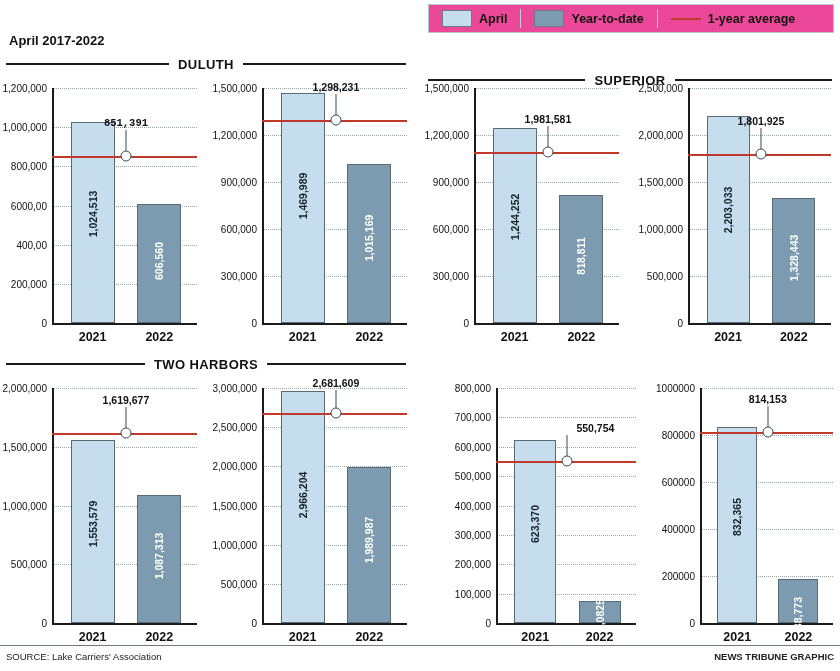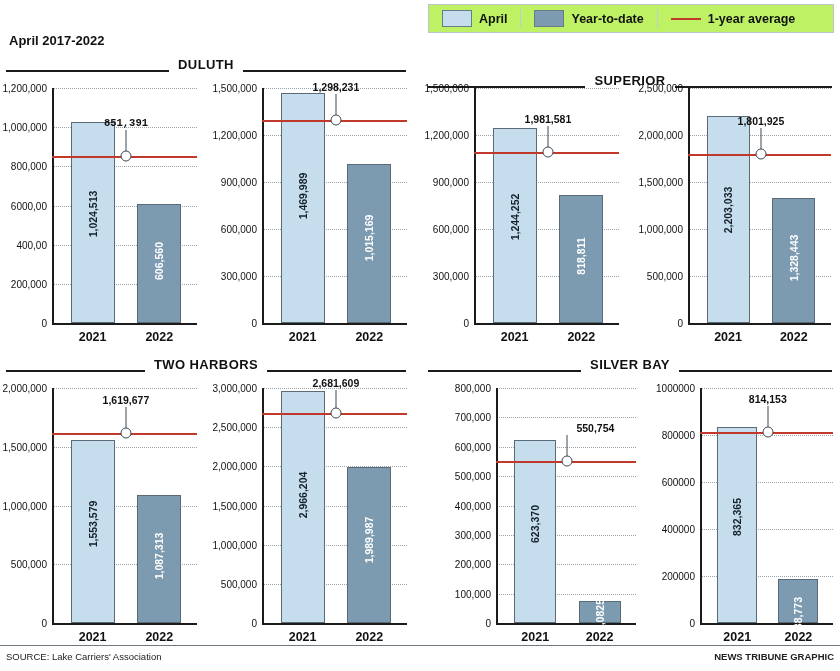--- a/index.html
+++ b/index.html
@@ -21,33 +21,33 @@
     font-family:"Liberation Sans", sans-serif;
   }
   .subtitle{
     position:absolute;left:9px;top:33px;
     font-size:13px;font-weight:bold;
   }
   .legend{
     position:absolute;left:428px;top:4px;
     width:404px;height:27px;
     border:1px solid #b9c4cc;
-    background:#bef264;
+    background:#ec4899;
     display:flex;align-items:center;
   }
   .legend .sep{width:1px;height:19px;background:#c3ccd3;}
   .legend-item{display:flex;align-items:center;gap:7px;padding:0 13px;}
   .swatch{width:28px;height:15px;border:1px solid #6a7b88;}
   .sw-april{background:#c5dded;}
   .sw-ytd{background:#7d9bb0;}
   .sw-line{width:30px;height:0;border-top:2.5px solid #c0392b;}
   .legend-label{font-size:12.5px;font-weight:bold;}
 
   
-  .sec{position:absolute;height:16px;display:flex;align-items:flex-end;}
+  .sec{position:absolute;height:16px;display:flex;align-items:center;}
   .sec .rule{flex:1;height:0;border-top:2px solid #1b1b1b;}
   .sec .sec-name{font-size:13px;font-weight:bold;letter-spacing:0.4px;padding:0 9px;}
 
   
   .chart{position:absolute;}
   .axis-line{position:absolute;background:#1b1b1b;}
   .gridline{position:absolute;height:0;border-top:1px dotted #9aa5ad;width:100%;}
   .ylab{
     position:absolute;right:calc(100% + 5px);
     font-size:10px;white-space:nowrap;transform:translateY(-50%);
@@ -116,25 +116,20 @@
     <span class="rule"></span>
   </div>
   <div class="sec" style="left:428px;top:72px;width:404px;">
     <span class="rule"></span>
     <span class="sec-name">SUPERIOR</span>
     <span class="rule"></span>
   </div>
   <div class="sec" style="left:6px;top:356px;width:400px;">
     <span class="rule"></span>
     <span class="sec-name">TWO HARBORS</span>
-    <span class="rule"></span>
-  </div>
-  <div class="sec" style="left:428px;top:356px;width:404px;">
-    <span class="rule"></span>
-    <span class="sec-name">SILVER BAY</span>
     <span class="rule"></span>
   </div>
 
   <div class="chart" id="c0" style="left:52px;  top:88px;  width:145px; height:235px;">
       <div class="ylab" style="top: 235px;">0</div>
       <div class="gridline" style="top: 195.833px;"></div>
       <div class="ylab" style="top: 195.833px;">200,000</div>
       <div class="gridline" style="top: 156.667px;"></div>
       <div class="ylab" style="top: 156.667px;">400,00</div>
       <div class="gridline" style="top: 117.5px;"></div>

